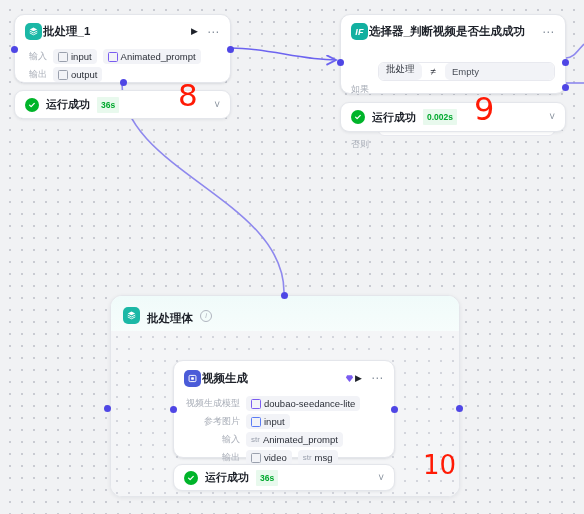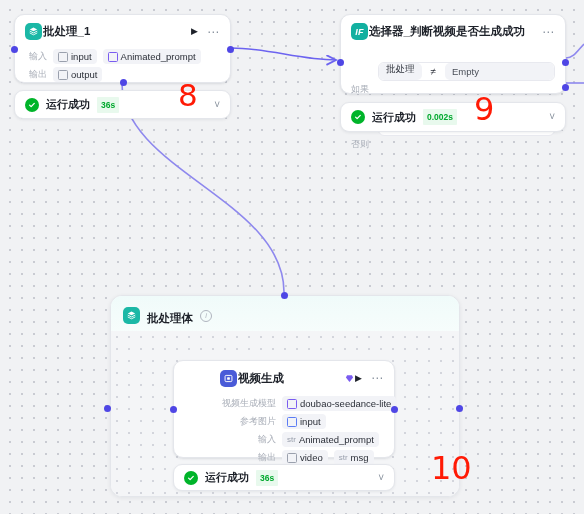--- a/index.html
+++ b/index.html
@@ -289,21 +289,21 @@
       </span>
       <span class="group-title">批处理体</span>
       <span class="info-ico">i</span>
     </div>
     <div class="group-body"></div>
   </div>
   <span class="port" style="left:281px;top:292px;"></span>
   <span class="port" style="left:104px;top:405px;"></span>
   <span class="port" style="left:456px;top:405px;"></span>
 
-  <div class="node" style="left:173px;top:360px;width:222px;height:98px;padding-left:36px;">
+  <div class="node" style="left:173px;top:360px;width:222px;height:98px;">
     <div class="node-head">
       <span class="sq-icon sq-blue">
         <svg width="11" height="11" viewBox="0 0 16 16" fill="none">
           <rect x="3" y="3.5" width="10" height="9" rx="1.6" stroke="#fff" stroke-width="1.4"></rect>
           <rect x="6" y="6.3" width="4" height="3.4" rx="0.6" fill="#fff"></rect>
         </svg>
       </span>
       <span class="node-title">视频生成</span>
       <span style="margin-left:-3px;">
         <svg width="9" height="9" viewBox="0 0 12 12">
@@ -357,15 +357,15 @@
     <span class="check">
       <svg width="8" height="8" viewBox="0 0 12 12">
           <path d="M2.4 6.2 4.7 8.4 9.4 3.6" fill="none" stroke="#fff" stroke-width="1.9" stroke-linecap="round" stroke-linejoin="round"></path>
         </svg>
     </span>
     <span class="st-text">运行成功</span>
     <span class="st-badge">36s</span>
     <span class="chev">˅</span>
   </div>
 
-  <div class="anno" style="left:423px;top:452px;font-size:32px;margin-left:8px;">10</div>
+  <div class="anno" style="left:423px;top:452px;font-size:26px;">10</div>
 
 </div>
 
 </body></html>

